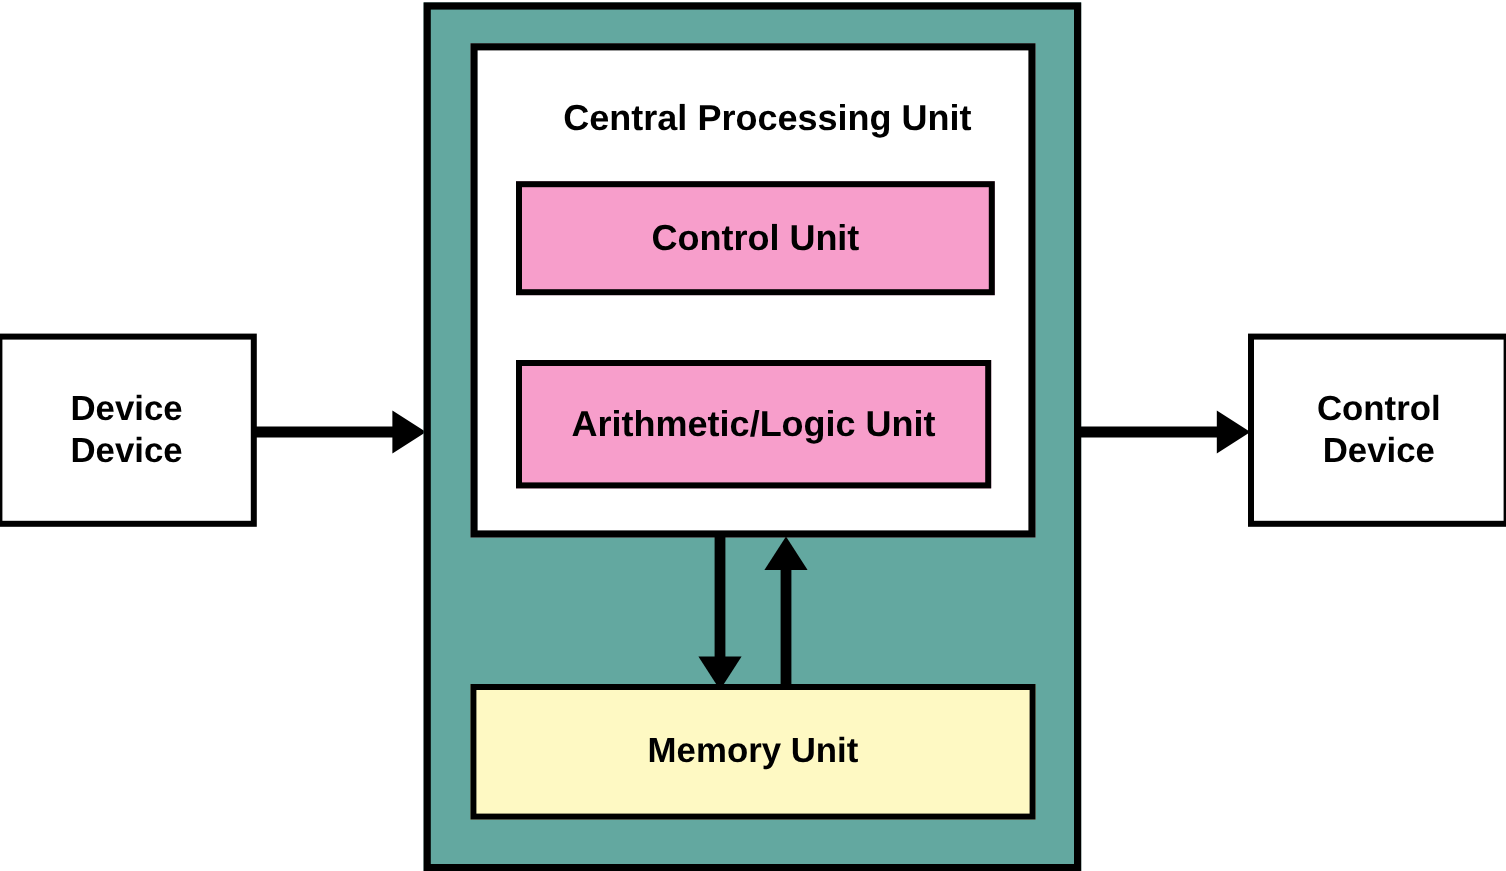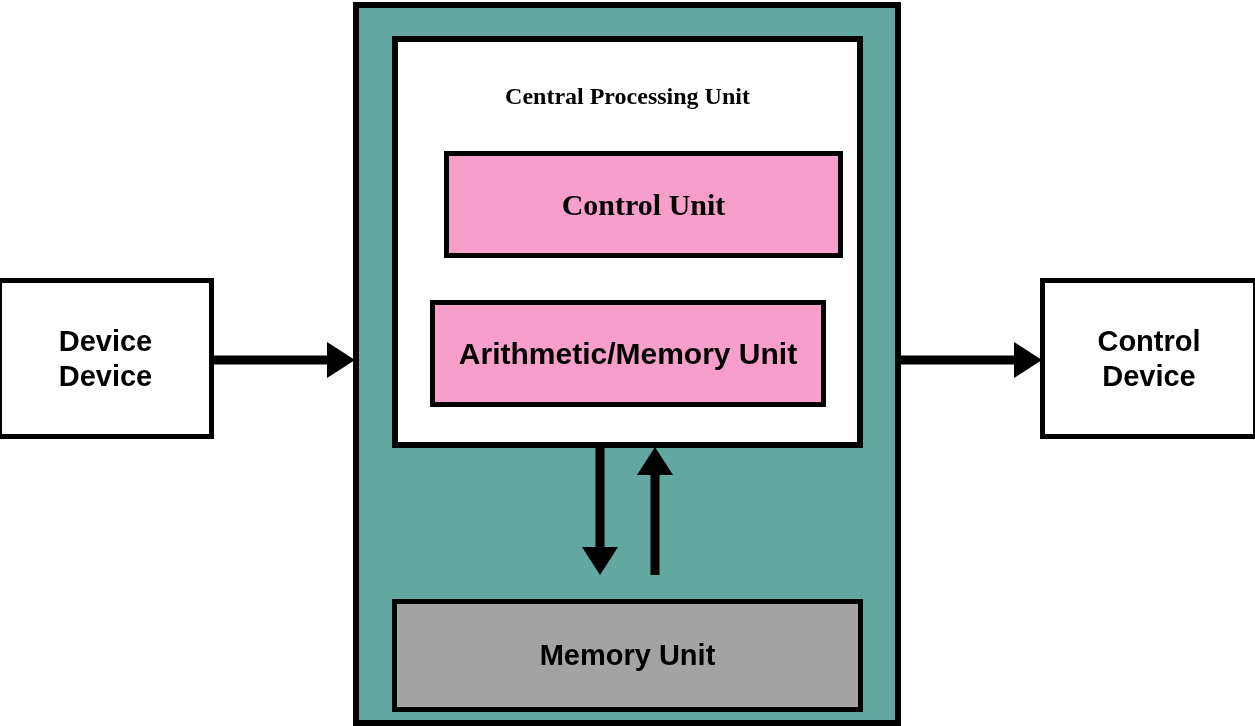--- a/index.html
+++ b/index.html
@@ -47,58 +47,56 @@
     left: 392px;
     top: 36px;
     width: 471px;
     height: 412px;
     background: #ffffff;
     border: 6px solid #000000;
     display: block;
   }
   .cpu-title {
     position: absolute;
-    left: 0;
+    left: 12px;
     top: 0;
     width: 100%;
     text-align: center;
-    font-size: 24px;
+    font-size: 30px;
     font-weight: bold;
     color: #000000;
     line-height: 1;
-    font-family: Liberation Serif, serif;
   }
 
   
   .pink-unit {
     background: #f79ecb;
     border: 5px solid #000000;
     font-size: 30px;
   }
   .control-unit {
-    left: 444px;
+    left: 430px;
     top: 151px;
     width: 399px;
-    height: 107px;
-    font-family: Liberation Serif, serif;
+    height: 95px;
   }
   .alu-unit {
     left: 430px;
     top: 300px;
     width: 396px;
     height: 107px;
   }
 
   
   .memory-unit {
     left: 392px;
-    top: 599px;
+    top: 570px;
     width: 471px;
     height: 113px;
-    background: #a3a3a3;
+    background: #fef9c3;
     border: 5px solid #000000;
     font-size: 29px;
   }
 
   
   .io-device {
     background: #ffffff;
     border: 5px solid #000000;
     font-size: 29px;
     top: 278px;
@@ -149,21 +147,21 @@
 
   <div class="box cpu-box">
     <div class="cpu-title" style="top:42px;">Central Processing Unit</div>
   </div>
 
   <div class="box pink-unit control-unit">
     <span>Control Unit</span>
   </div>
 
   <div class="box pink-unit alu-unit">
-    <span>Arithmetic/Memory Unit</span>
+    <span>Arithmetic/Logic Unit</span>
   </div>
 
   <svg class="arrow-svg" style="left:578px; top:447px; width:44px; height:128px;" viewBox="0 0 44 128">
     <line class="arrow-line" x1="22" y1="0" x2="22" y2="104" stroke-width="9"></line>
     <polygon class="arrow-head" points="4,100 40,100 22,128"></polygon>
   </svg>
 
   <svg class="arrow-svg" style="left:633px; top:447px; width:44px; height:128px;" viewBox="0 0 44 128">
     <line class="arrow-line" x1="22" y1="128" x2="22" y2="24" stroke-width="9"></line>
     <polygon class="arrow-head" points="4,28 40,28 22,0"></polygon>

